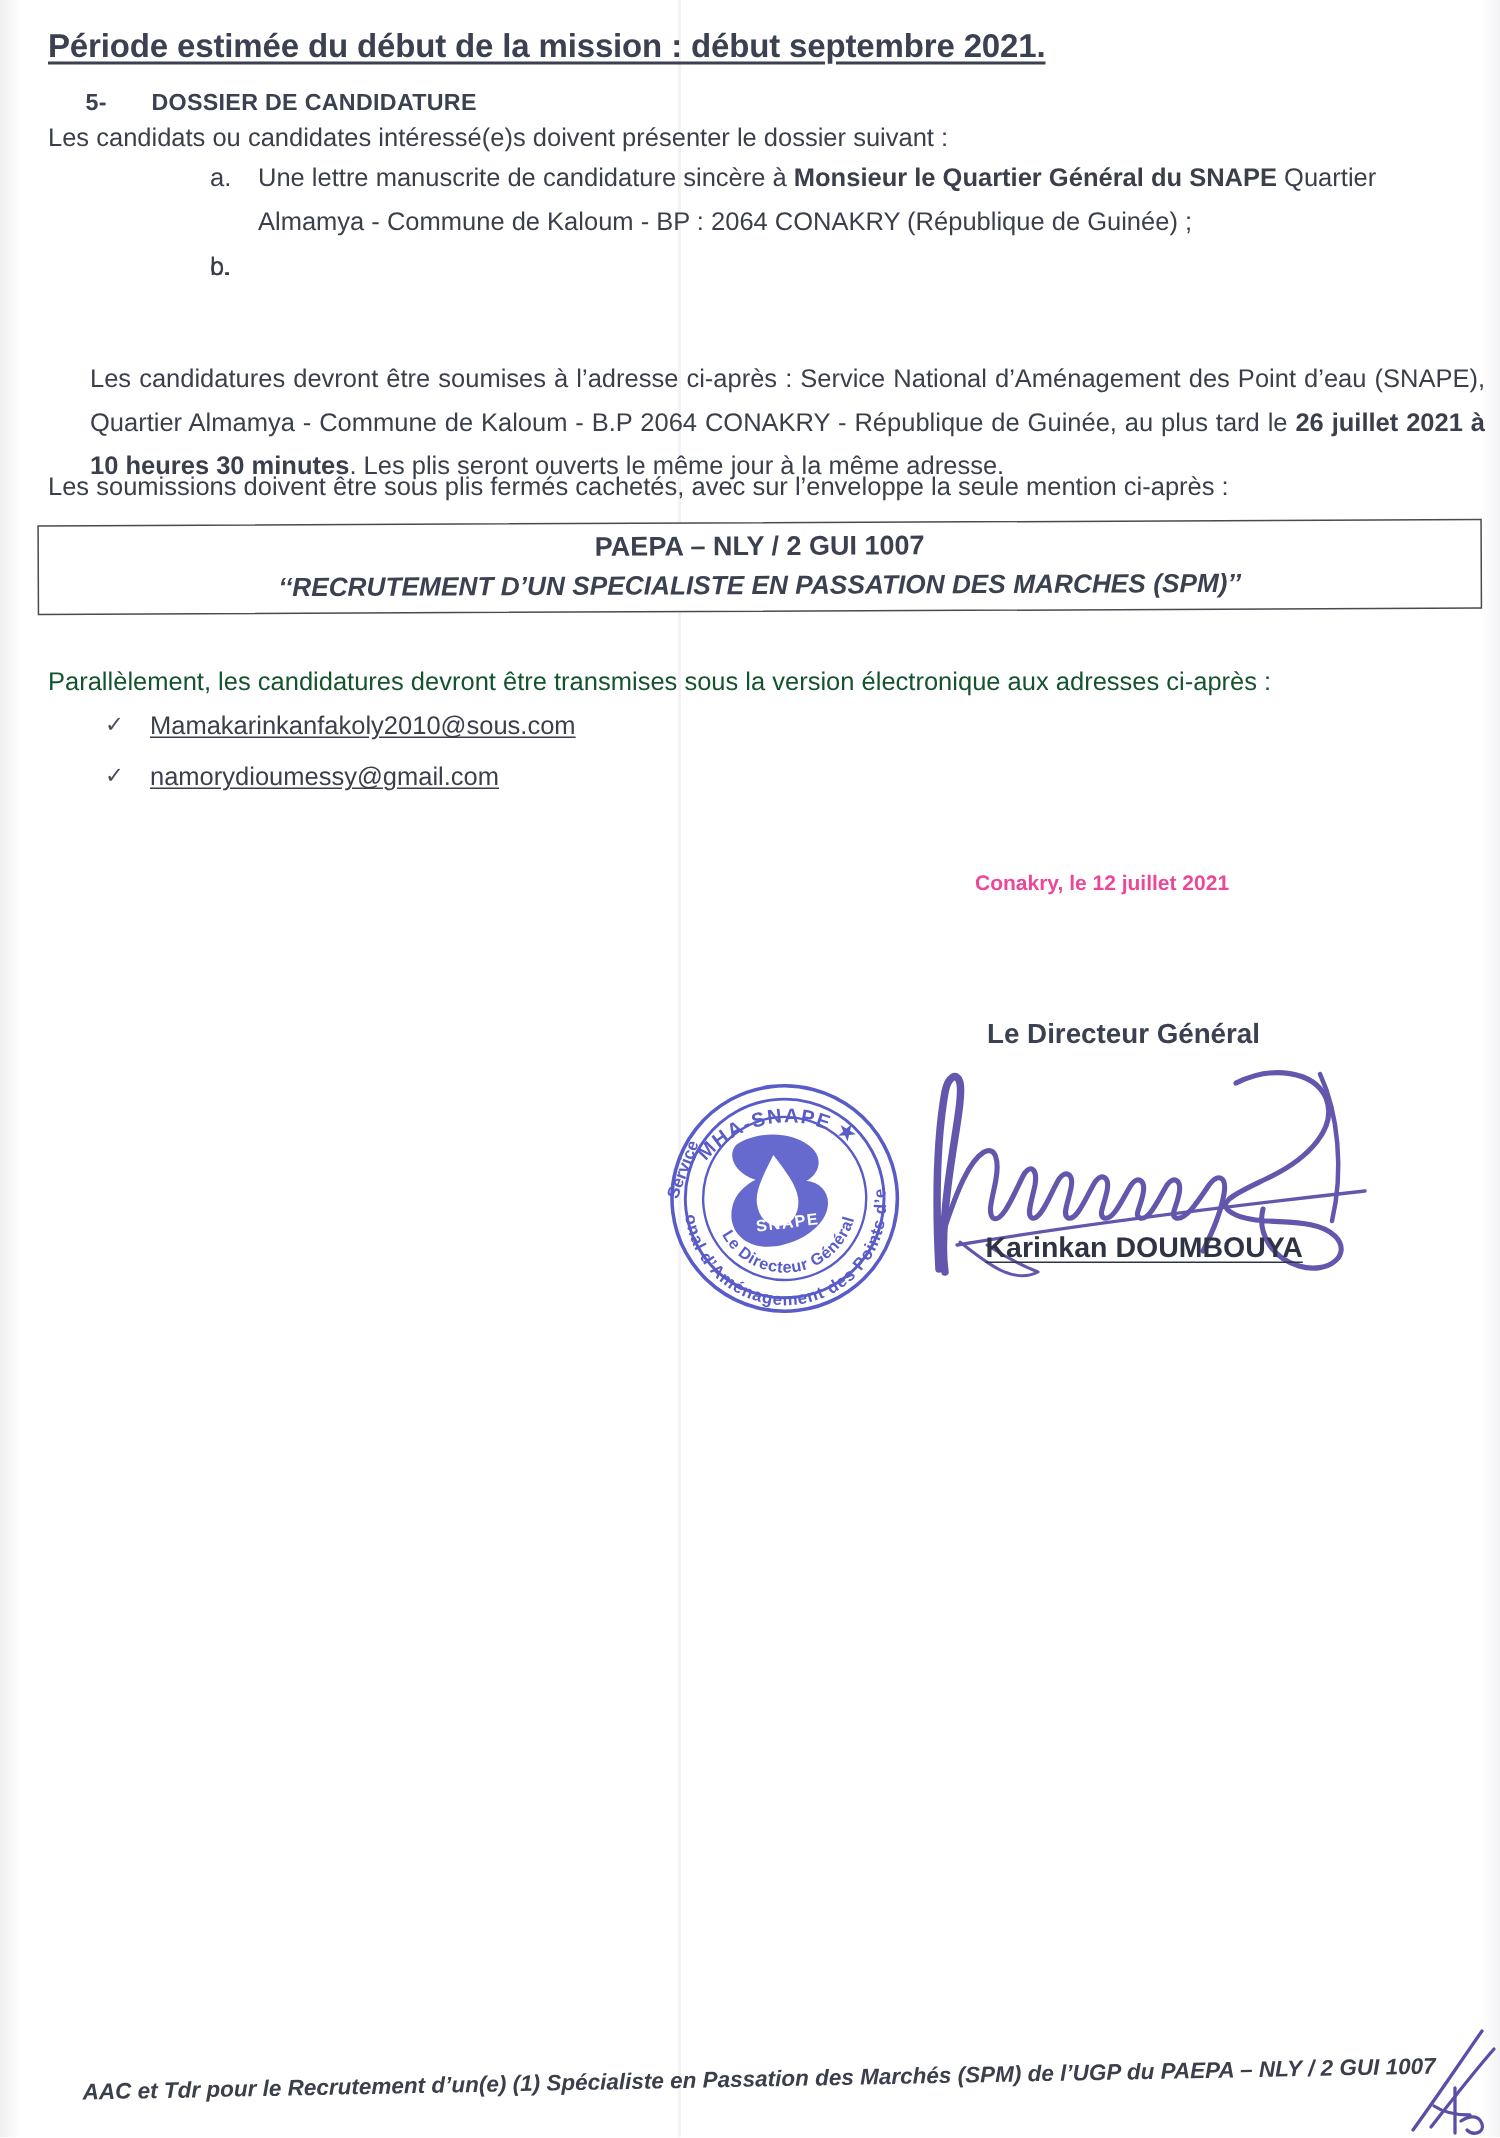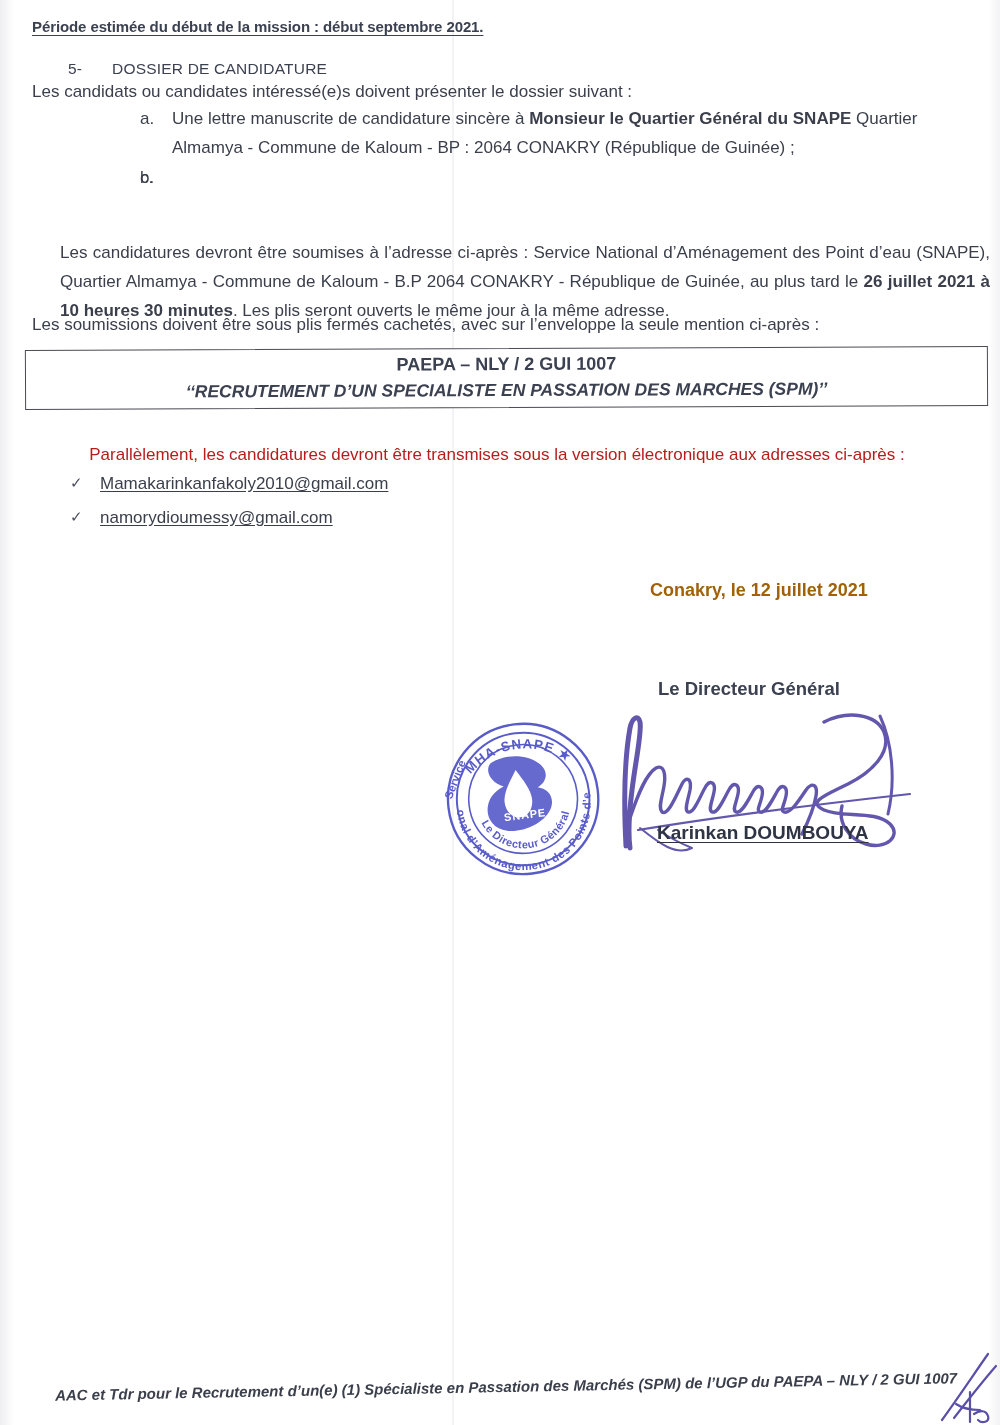--- a/index.html
+++ b/index.html
@@ -44,34 +44,34 @@
   .doc-body {
     position: absolute;
     left: 0; top: 0;
     width: 1000px;
   }
 
   .line-heading {
     position: absolute;
     left: 32px;
     top: 18px;
-    font-size: 15px;
+    font-size: 22px;
     font-weight: bold;
     text-decoration: underline;
     text-underline-offset: 3px;
     letter-spacing: -0.1px;
     color: #3b4150;
   }
 
   .section-title {
     position: absolute;
-    left: 68px;
+    left: 57px;
     top: 60px;
     font-size: 15.5px;
-    font-weight: normal;
+    font-weight: bold;
     letter-spacing: .2px;
     color: #3b4150;
   }
   .section-title .num {
     display: inline-block;
     width: 44px;
   }
 
   .intro-line {
     position: absolute;
@@ -149,22 +149,21 @@
     color: #3b4150;
   }
 
   .p-parallel {
     position: absolute;
     left: 32px;
     top: 440px;
     width: 930px;
     font-size: 17px;
     line-height: 29px;
-    color: #b91c1c;
-    text-align: center;
+    color: #14532d;
   }
 
   .email-list {
     position: absolute;
     left: 0;
     top: 474px;
     width: 1000px;
   }
   .email-row {
     position: relative;
@@ -183,23 +182,23 @@
   .email-row .addr {
     text-decoration: underline;
     text-underline-offset: 2px;
     color: #3a3f4b;
   }
 
   .place-date {
     position: absolute;
     left: 650px;
     top: 580px;
-    font-size: 18px;
-    font-weight: bold;
-    color: #a16207;
+    font-size: 14px;
+    font-weight: bold;
+    color: #ec4899;
   }
   .director-label {
     position: absolute;
     left: 658px;
     top: 678px;
     font-size: 18.5px;
     font-weight: bold;
     color: #3b4150;
   }
   .signer-name {
@@ -297,21 +296,21 @@
     <div class="ref-box">
       <div class="ref-line1">PAEPA – NLY / 2 GUI 1007</div>
       <div class="ref-line2">‘‘RECRUTEMENT D’UN SPECIALISTE EN PASSATION DES MARCHES (SPM)’’</div>
     </div>
 
     <div class="p-parallel">Parallèlement, les candidatures devront être transmises sous la version électronique aux adresses ci-après :</div>
 
     <div class="email-list">
       <div class="email-row">
         <span class="check">✓</span>
-        <span class="addr">Mamakarinkanfakoly2010@gmail.com</span>
+        <span class="addr">Mamakarinkanfakoly2010@sous.com</span>
       </div>
       <div class="email-row">
         <span class="check">✓</span>
         <span class="addr">namorydioumessy@gmail.com</span>
       </div>
     </div>
 
     <div class="place-date">Conakry, le 12 juillet 2021</div>
 
     <div class="director-label">Le Directeur Général</div>

